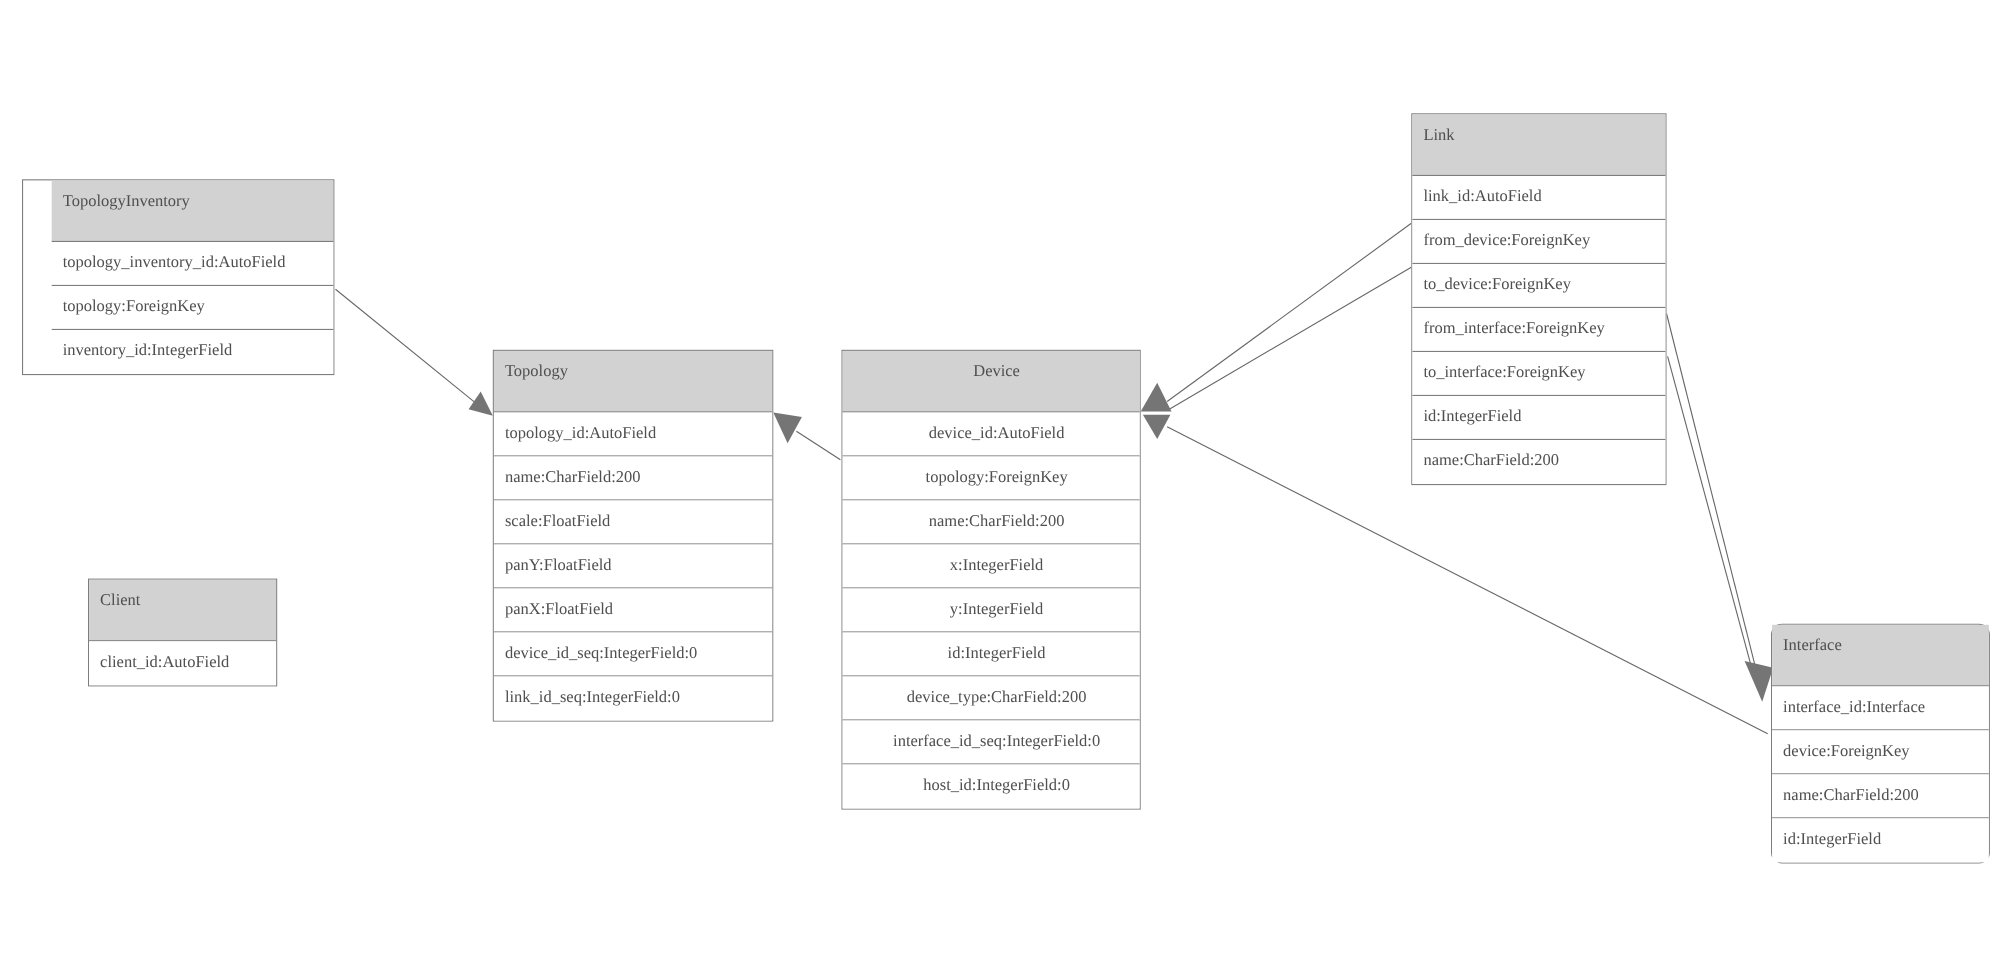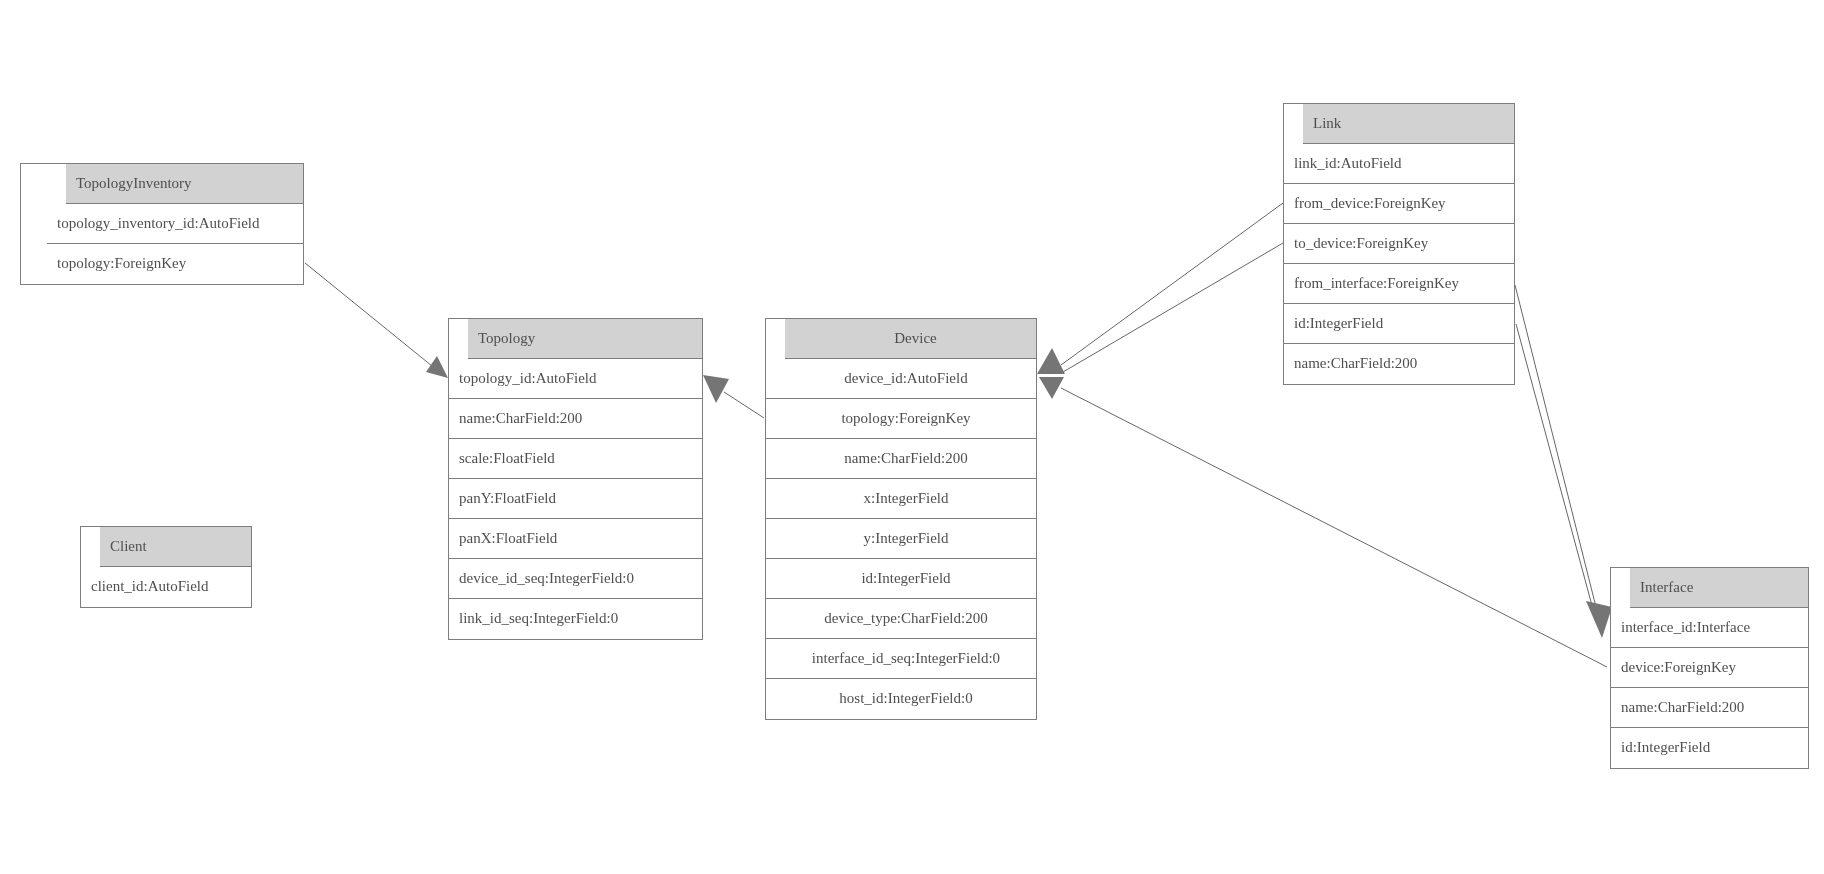--- a/index.html
+++ b/index.html
@@ -10,23 +10,23 @@
   .canvas{
     position:relative; width:1824px; height:874px; background:var(--bg);
     font-family:"Liberation Serif","DejaVu Serif",serif; overflow:hidden;
   }
   .edge-layer{position:absolute; left:0; top:0; width:1824px; height:874px;}
   .entity{
     position:absolute; background:var(--row-bg);
     border:1px solid var(--border); box-sizing:border-box;
   }
   .entity-header{
-    height:40px; line-height:39px; padding-left:10px; box-sizing:border-box;
+    height:56px; line-height:39px; padding-left:10px; box-sizing:border-box;
     background:var(--header-bg); border-bottom:1px solid var(--border);
-    font-size:15px; color:var(--text); white-space:nowrap; overflow:hidden;margin-left:19px;
+    font-size:15px; color:var(--text); white-space:nowrap; overflow:hidden;
   }
   .entity-row{
     height:40px; line-height:39px; padding-left:10px; box-sizing:border-box;
     background:var(--row-bg); border-bottom:1px solid var(--border);
     font-size:15px; color:var(--text); white-space:nowrap; overflow:hidden;
   }
   .entity-row:last-child{border-bottom:none;}
 </style>
 </head>
 <body>
@@ -43,20 +43,21 @@
       <polygon points="448,378 426,372 437,356" fill="#757575"></polygon>
       <polygon points="703,375 729,379 716,403" fill="#757575"></polygon>
       <polygon points="1037,374 1052,348 1065,374" fill="#757575"></polygon>
       <polygon points="1039,377 1064,377 1052,399" fill="#757575"></polygon>
       <polygon points="1586,601 1612,607 1602,638" fill="#757575"></polygon>
     </svg>
 <div class="entity" style="left: 20px; top: 163px; width: 284px; padding-left: 26px;">
       <div class="entity-header">TopologyInventory</div>
       <div class="entity-row">topology_inventory_id:AutoField</div>
       <div class="entity-row">topology:ForeignKey</div>
+      <div class="entity-row">inventory_id:IntegerField</div>
     </div>
     <div class="entity" style="left: 80px; top: 526px; width: 172px;">
       <div class="entity-header">Client</div>
       <div class="entity-row">client_id:AutoField</div>
     </div>
     <div class="entity" style="left: 448px; top: 318px; width: 255px;">
       <div class="entity-header">Topology</div>
       <div class="entity-row">topology_id:AutoField</div>
       <div class="entity-row">name:CharField:200</div>
       <div class="entity-row">scale:FloatField</div>
@@ -76,23 +77,24 @@
       <div class="entity-row">device_type:CharField:200</div>
       <div class="entity-row">interface_id_seq:IntegerField:0</div>
       <div class="entity-row">host_id:IntegerField:0</div>
     </div>
     <div class="entity" style="left: 1283px; top: 103px; width: 232px;">
       <div class="entity-header">Link</div>
       <div class="entity-row">link_id:AutoField</div>
       <div class="entity-row">from_device:ForeignKey</div>
       <div class="entity-row">to_device:ForeignKey</div>
       <div class="entity-row">from_interface:ForeignKey</div>
+      <div class="entity-row">to_interface:ForeignKey</div>
       <div class="entity-row">id:IntegerField</div>
       <div class="entity-row">name:CharField:200</div>
     </div>
-    <div class="entity" style="left: 1610px; top: 567px; width: 199px;">
+    <div class="entity" style="left: 1610px; top: 567px; width: 199px; border-radius: 10px;">
       <div class="entity-header">Interface</div>
       <div class="entity-row">interface_id:Interface</div>
       <div class="entity-row">device:ForeignKey</div>
       <div class="entity-row">name:CharField:200</div>
       <div class="entity-row">id:IntegerField</div>
     </div>
   </div>
 
 </body></html>

